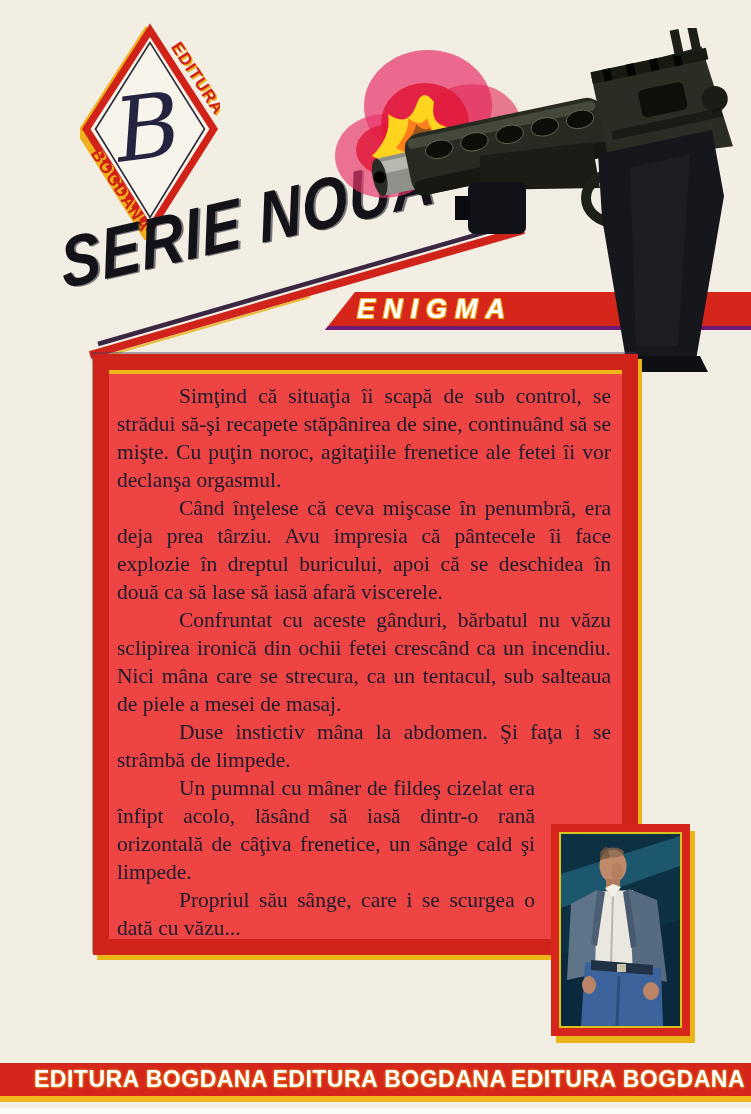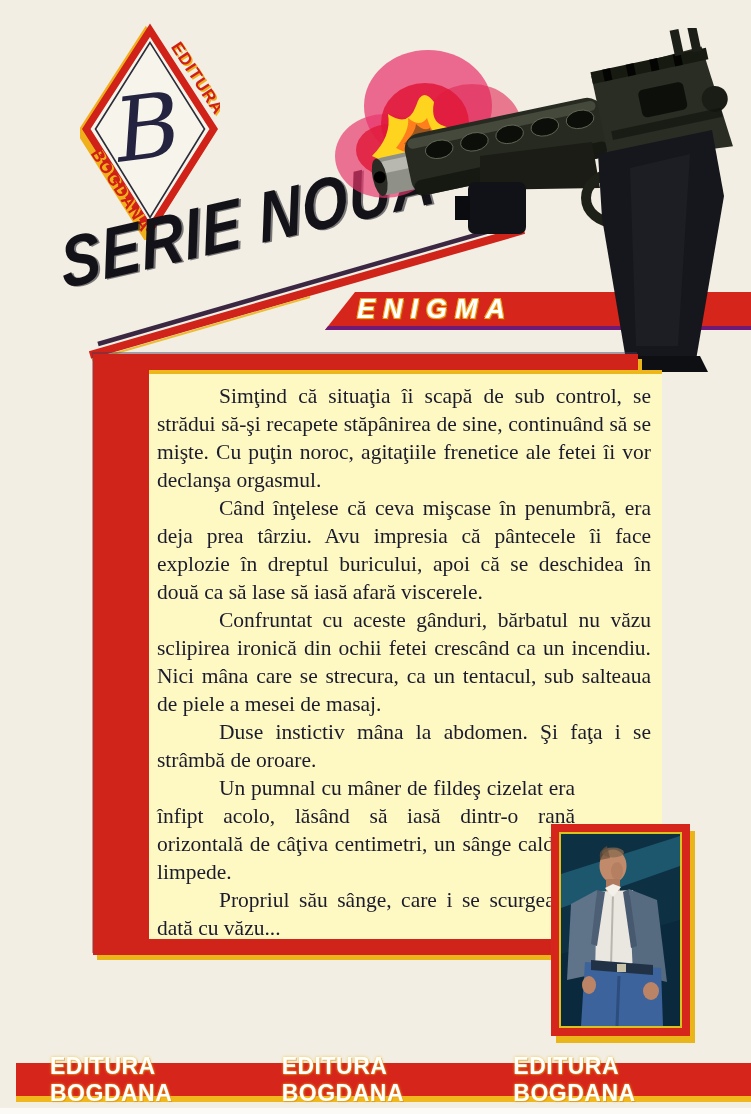--- a/index.html
+++ b/index.html
@@ -22,33 +22,33 @@
     display:flex;align-items:center;}
   .banner-text{margin-left:32px;font-weight:bold;font-style:italic;font-size:27px;
     letter-spacing:8px;color:#ffffff;
     text-shadow:1px 1px 0 #f0a01c,-1px 1px 0 #f0a01c,1px -1px 0 #f0a01c,-1px -1px 0 #f0a01c,2px 2px 1px rgba(200,90,10,.6);}
   
   .gun{position:absolute;left:330px;top:28px;width:421px;height:345px;z-index:4;}
   
   .excerpt-box{position:absolute;left:93px;top:354px;width:545px;height:601px;z-index:5;
     background:#d0231a;border:16px solid #d0231a;box-sizing:border-box;
     box-shadow:4px 5px 0 #e9b519,-1px -2px 0 rgba(70,58,90,.45);}
-  .excerpt-inner{width:100%;height:100%;background:#fef9c3;border-top:4px solid #edb71b;
-    box-sizing:border-box;padding:8px 11px 0 8px;overflow:hidden;margin-left:40px;}
+  .excerpt-inner{width:100%;height:100%;background:#ef4444;border-top:4px solid #edb71b;
+    box-sizing:border-box;padding:8px 11px 0 8px;overflow:hidden;}
   .excerpt-inner p{margin:0;text-indent:62px;text-align:justify;
     font-family:"Liberation Serif",serif;font-size:21.5px;line-height:28px;color:#1b1b2e;}
   .photo-intrusion{float:right;width:76px;height:128px;margin-top:50px;}
   
   .photo{position:absolute;left:551px;top:824px;width:139px;height:212px;z-index:6;
     background:#d6251a;border:8px solid #d6251a;box-sizing:border-box;
     box-shadow:5px 7px 0 #e9b519;}
   .photo-inner{width:100%;height:100%;border:2px solid #d8c21e;box-sizing:border-box;}
   .photo-inner svg{display:block;width:100%;height:100%;}
   
-  .footer{position:absolute;left:16px;right:0;top:1063px;height:39px;z-index:2;
+  .footer{position:absolute;left:0;right:0;top:1063px;height:39px;z-index:2;
     background:#d6251a;border-bottom:6px solid #f0b81c;
     display:flex;align-items:center;justify-content:space-between;
     padding:0 6px 0 34px;box-sizing:border-box;}
   .footer-label{font-weight:bold;font-size:23px;color:#ffffff;letter-spacing:.5px;
     text-shadow:0 0 3px rgba(245,190,30,.85),1px 1px 0 rgba(200,120,20,.5);}
   .bottom-strip{position:absolute;left:0;right:0;top:1108px;height:6px;background:#fbfaf6;z-index:1;}
 </style>
 </head>
 <body>
 
@@ -126,23 +126,23 @@
     <polygon points="268,126 382,102 394,168 366,332 296,332 272,190" fill="#16171c"></polygon>
     <polygon points="300,140 360,126 348,318 306,318" fill="#23242c" opacity=".55"></polygon>
     <polygon points="292,328 370,328 378,344 286,344" fill="#0e0f13"></polygon>
   </svg>
 
   <div class="excerpt-box">
     <div class="excerpt-inner">
       <p>Simţind că situaţia îi scapă de sub control, se strădui să-şi recapete stăpânirea de sine, continuând să se mişte. Cu puţin noroc, agitaţiile frenetice ale fetei îi vor declanşa orgasmul.</p>
       <p>Când înţelese că ceva mişcase în penumbrã, era deja prea târziu. Avu impresia că pântecele îi face explozie în dreptul buricului, apoi că se deschidea în două ca să lase să iasă afară viscerele.</p>
       <p>Confruntat cu aceste gânduri, bărbatul nu văzu sclipirea ironică din ochii fetei crescând ca un incendiu. Nici mâna care se strecura, ca un tentacul, sub salteaua de piele a mesei de masaj.</p>
-      <p>Duse instictiv mâna la abdomen. Şi faţa i se strâmbă de oroare.</p>
+      <p>Duse instictiv mâna la abdomen. Şi faţa i se strâmbă de limpede.</p>
       <div class="photo-intrusion"></div>
-      <p>Un pumnal cu mâner de fildeş cizelat era înfipt acolo, lăsând să iasă dintr-o rană orizontală de câţiva centimetri, un sânge cald şi limpede.</p>
+      <p>Un pumnal cu mâner de fildeş cizelat era înfipt acolo, lăsând să iasă dintr-o rană orizontală de câţiva frenetice, un sânge cald şi limpede.</p>
       <p>Propriul său sânge, care i se scurgea o dată cu văzu...</p>
     </div>
   </div>
 
   <div class="photo">
     <div class="photo-inner">
       <svg viewBox="0 0 119 192" preserveAspectRatio="none">
         <rect width="119" height="192" fill="#0d3043"></rect>
         <polygon points="0,40 119,2 119,32 0,74" fill="#2e7d98" opacity=".5"></polygon>
         <polygon points="0,120 119,86 119,192 0,192" fill="#0a2436" opacity=".55"></polygon>

